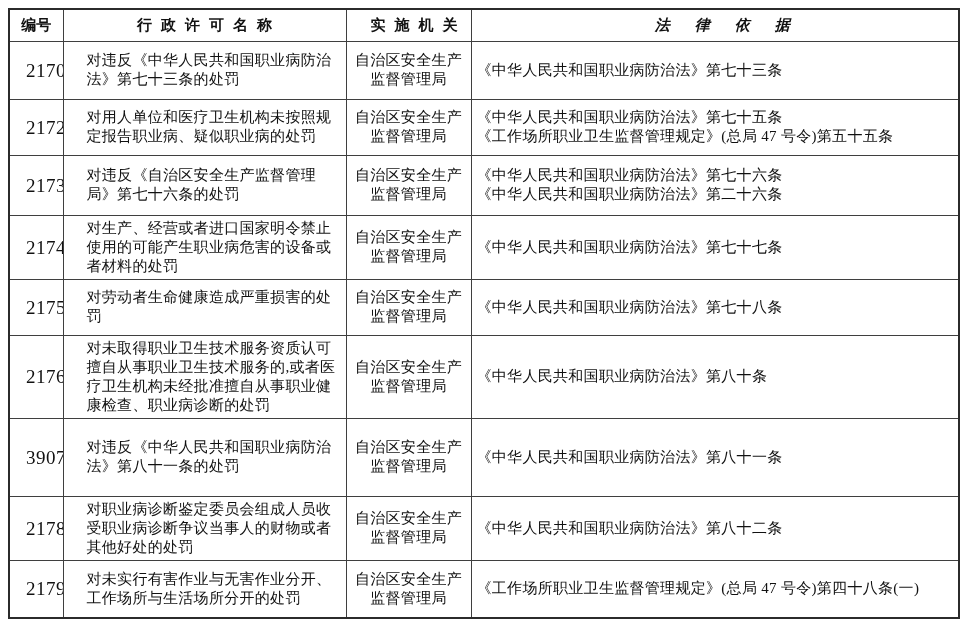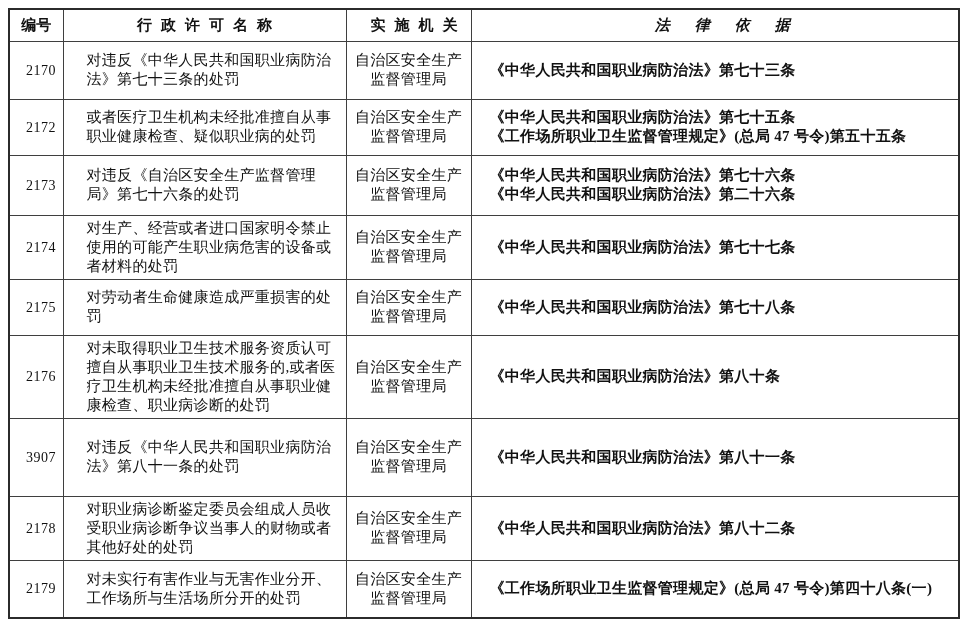--- a/index.html
+++ b/index.html
@@ -47,28 +47,28 @@
   th.h-legal  { letter-spacing: 25px; padding-left: 44px; font-style: italic; }
 
   tbody td {
     font-size: 15px;
     line-height: 19px;
     letter-spacing: 0.3px;
     padding: 3px 6px;
   }
   td.c-id {
     text-align: center;
-    font-size: 14px;
+    font-size: 19px;
     letter-spacing: 0.5px;
     padding: 3px 16px;
     margin-top: 12px;
   }
   td.c-name   { text-align: left; padding-left: 23px; padding-right: 4px; }
   td.c-agency { text-align: center; }
-  td.c-legal  { text-align: left; white-space: pre-line; padding-left: 18px; font-weight: bold; }
+  td.c-legal  { text-align: left; white-space: pre-line; padding-left: 5px; }
 
   
   tbody tr:nth-child(1)  td { height: 58px; }
   tbody tr:nth-child(2)  td { height: 56px; }
   tbody tr:nth-child(3)  td { height: 60px; }
   tbody tr:nth-child(4)  td { height: 51px; }
   tbody tr:nth-child(5)  td { height: 56px; }
   tbody tr:nth-child(6)  td { height: 54px; }
   tbody tr:nth-child(7)  td { height: 78px; }
   tbody tr:nth-child(8)  td { height: 54px; }
@@ -98,21 +98,21 @@
   <tr>
     <td class="c-id">2170</td>
     <td class="c-name">对违反《中华人民共和国职业病防治法》第七十三条的处罚</td>
     <td class="c-agency">自治区安全生产监督管理局</td>
     <td class="c-legal">《中华人民共和国职业病防治法》第七十三条</td>
   </tr>
 
 
   <tr>
     <td class="c-id">2172</td>
-    <td class="c-name">或者医疗卫生机构未经批准擅自从事职业健康检查、疑似职业病的处罚</td>
+    <td class="c-name">对用人单位和医疗卫生机构未按照规定报告职业病、疑似职业病的处罚</td>
     <td class="c-agency">自治区安全生产监督管理局</td>
     <td class="c-legal">《中华人民共和国职业病防治法》第七十五条
 《工作场所职业卫生监督管理规定》(总局 47 号令)第五十五条</td>
   </tr>
 
   <tr>
     <td class="c-id">2173</td>
     <td class="c-name">对违反《自治区安全生产监督管理局》第七十六条的处罚</td>
     <td class="c-agency">自治区安全生产监督管理局</td>
     <td class="c-legal">《中华人民共和国职业病防治法》第七十六条

